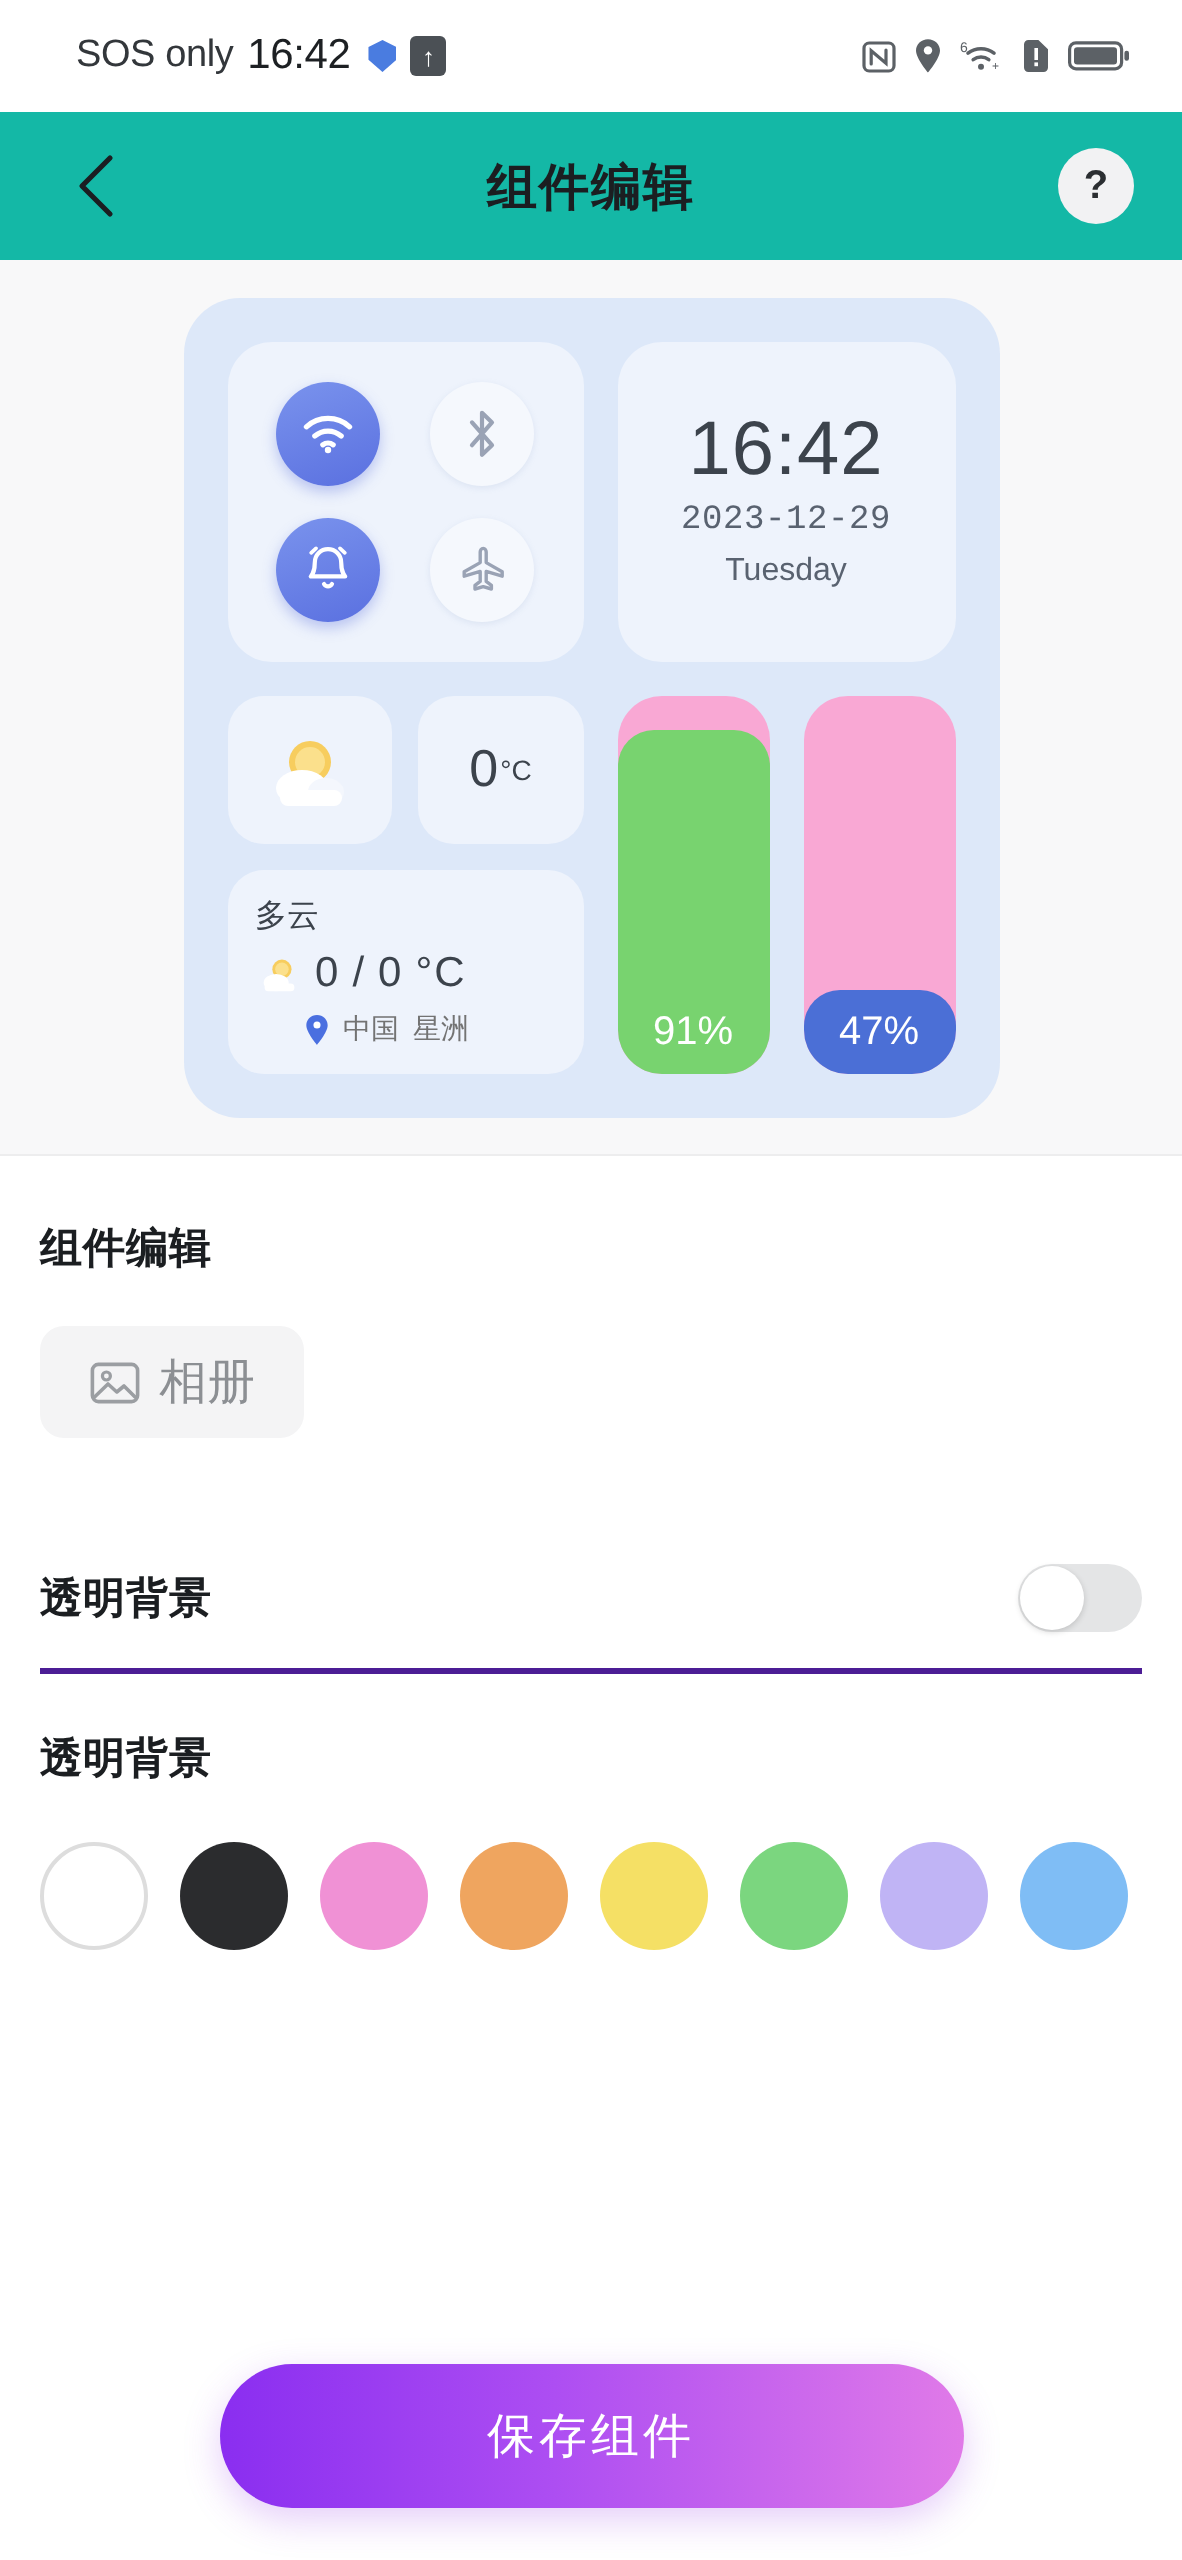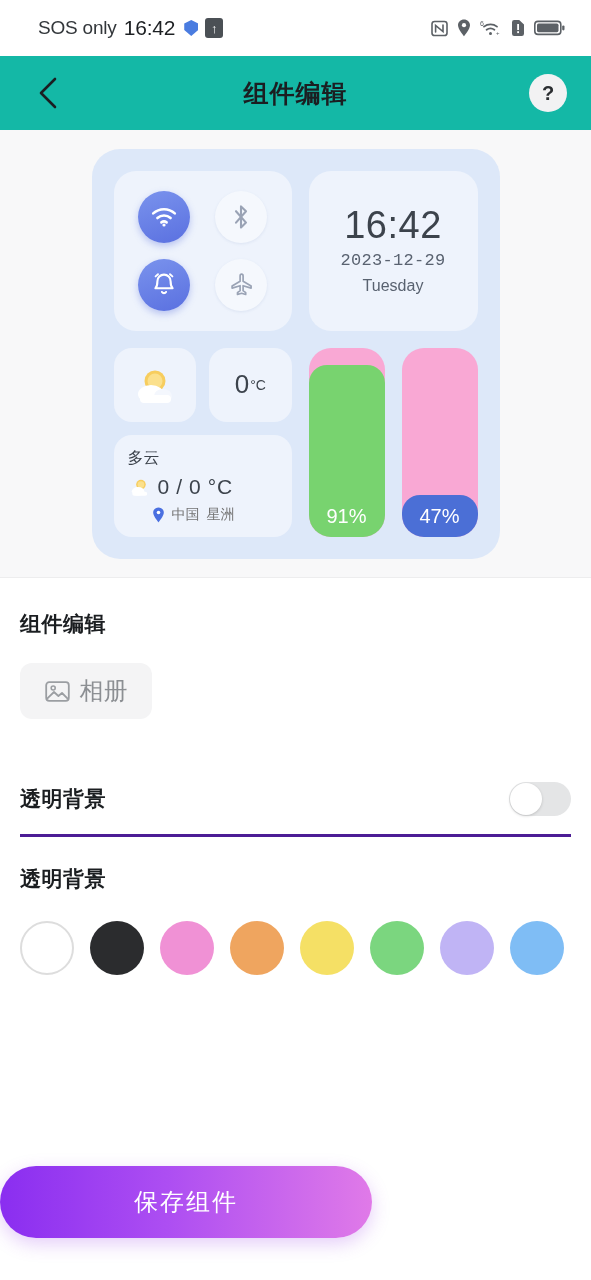--- a/index.html
+++ b/index.html
@@ -328,22 +328,23 @@
     min-width: 54px;
     border-radius: 50%;
     cursor: pointer;
   }
   .swatch.ring { border: 2px solid #dddddd; }
 
   
   .save-wrap {
     position: absolute;
     left: 0; right: 0;
-    bottom: 42px;
-    display: flex;
+    bottom: 26px;
+    display: flex;
+    justify-content: center;
   }
   .save-btn {
     width: 372px;
     height: 72px;
     border-radius: 36px;
     background: linear-gradient(90deg, #8a2ef0 0%, #ad4ef2 45%, #e07ae8 100%);
     display: flex;
     align-items: center;
     justify-content: center;
     color: #ffffff;

